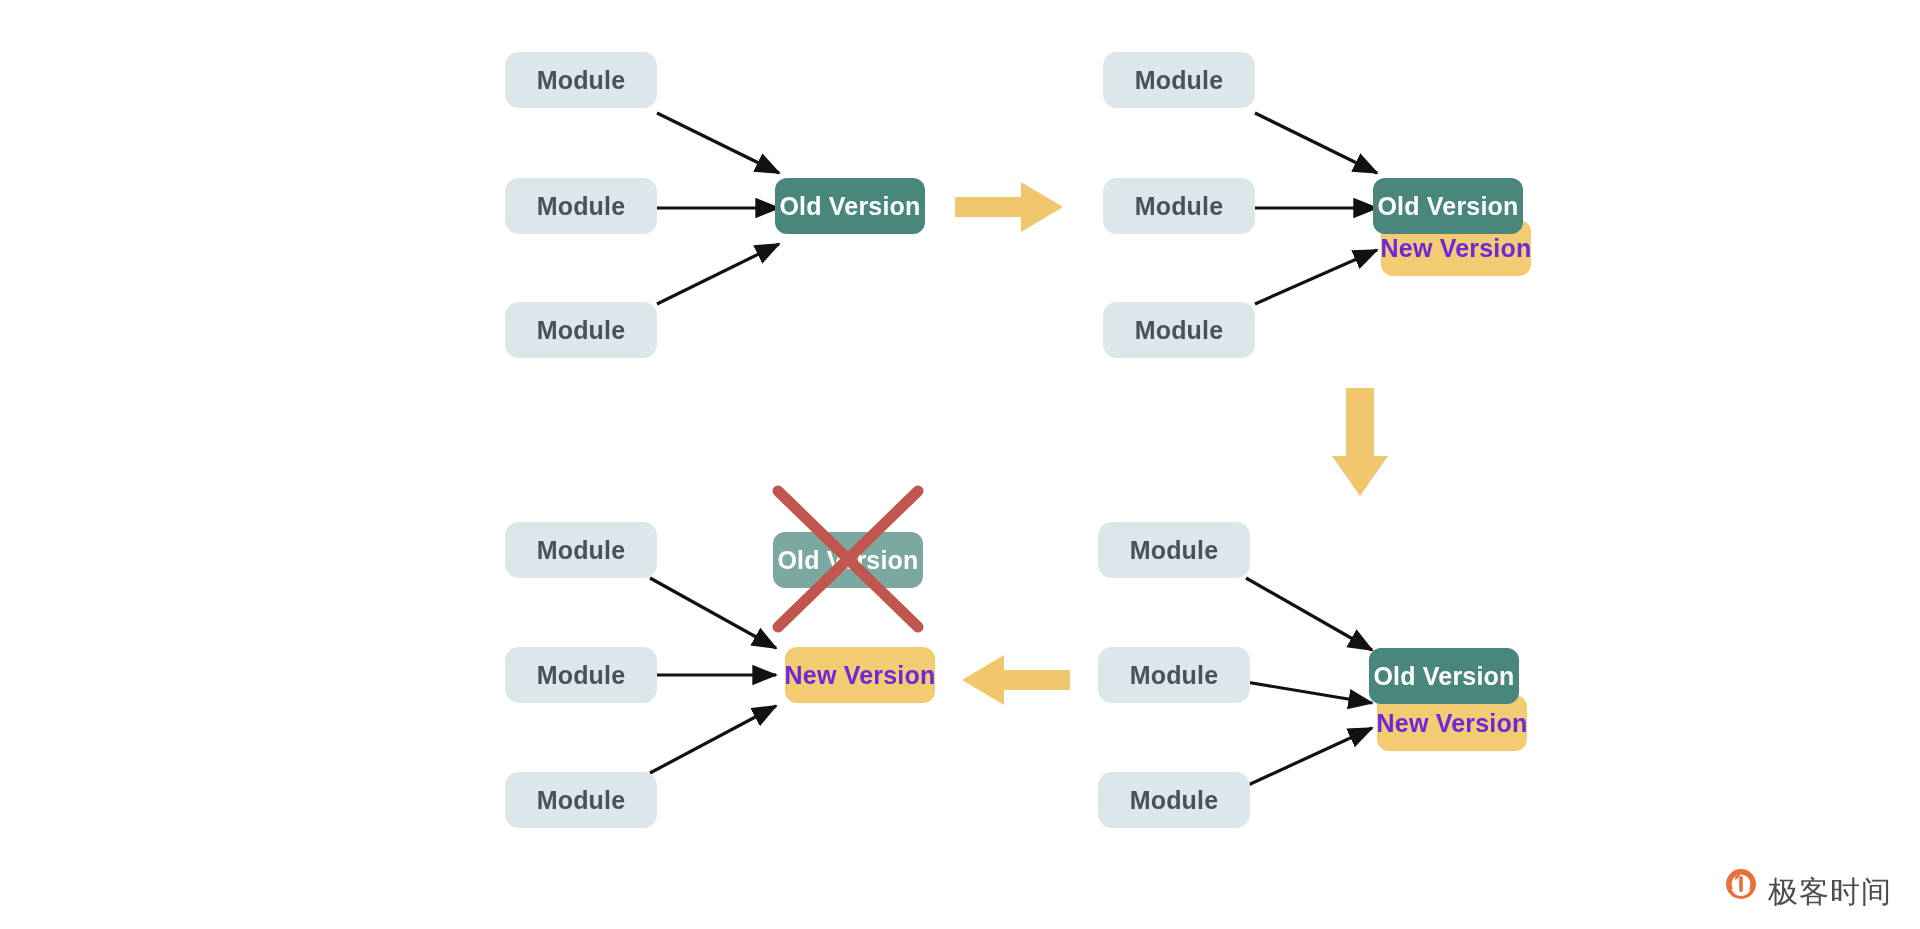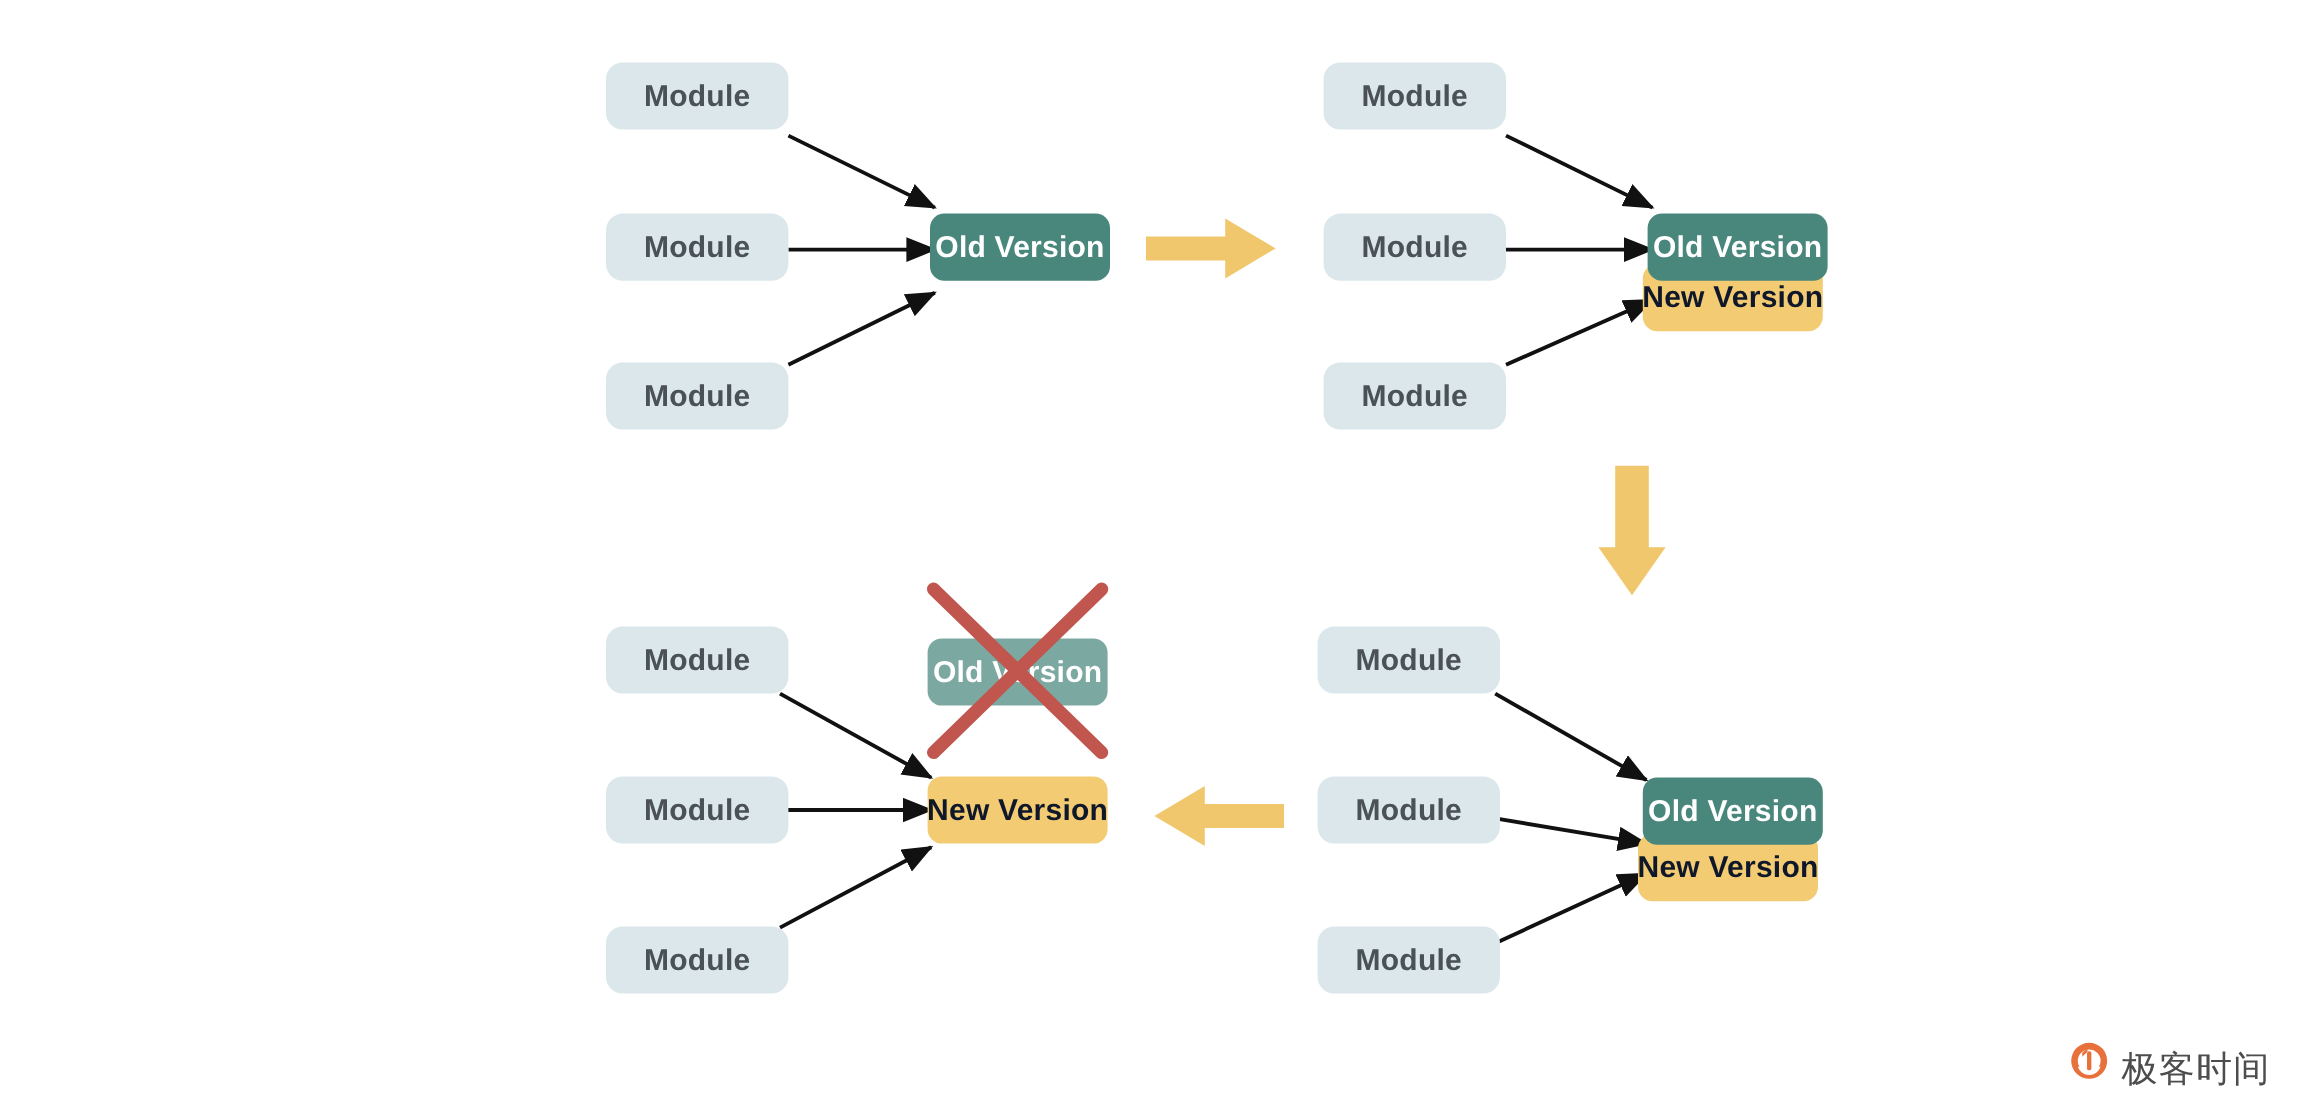--- a/index.html
+++ b/index.html
@@ -59,25 +59,26 @@
     background: #49877d;
     opacity: 0.72;
     color: #ffffff;
     width: 150px;
     height: 56px;
     border-radius: 12px;
     z-index: 3;
   }
   .node-new {
     background: #f2cb72;
-    color: #0f172a;
+    color: #6d28d9;
     width: 150px;
     height: 56px;
     border-radius: 12px;
     z-index: 2;
+    margin-left: 12px;
   }
   .arrow-block {
     position: absolute;
     z-index: 5;
   }
   .cross {
     position: absolute;
     z-index: 6;
     pointer-events: none;
   }

